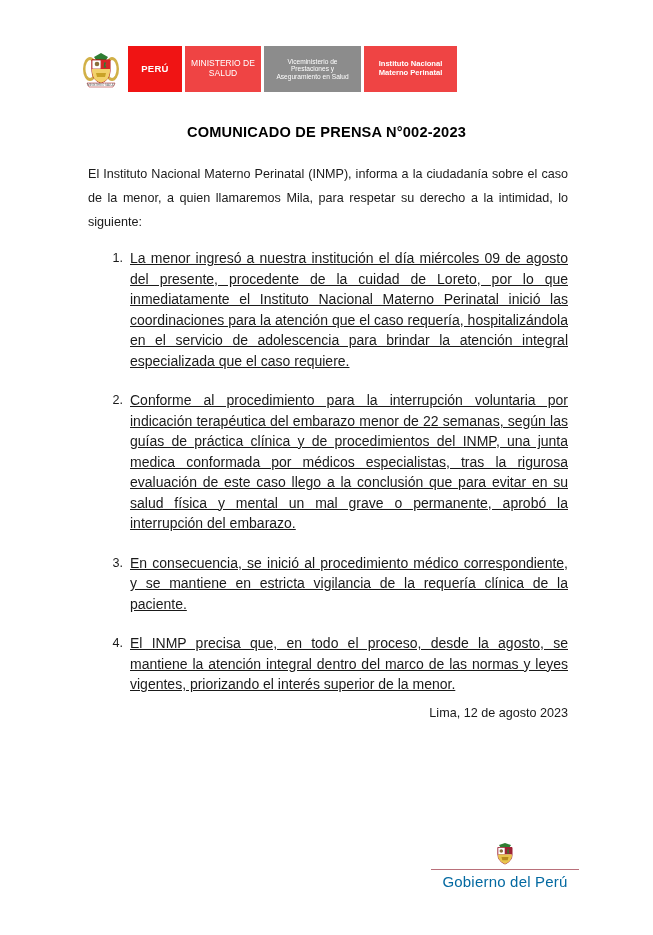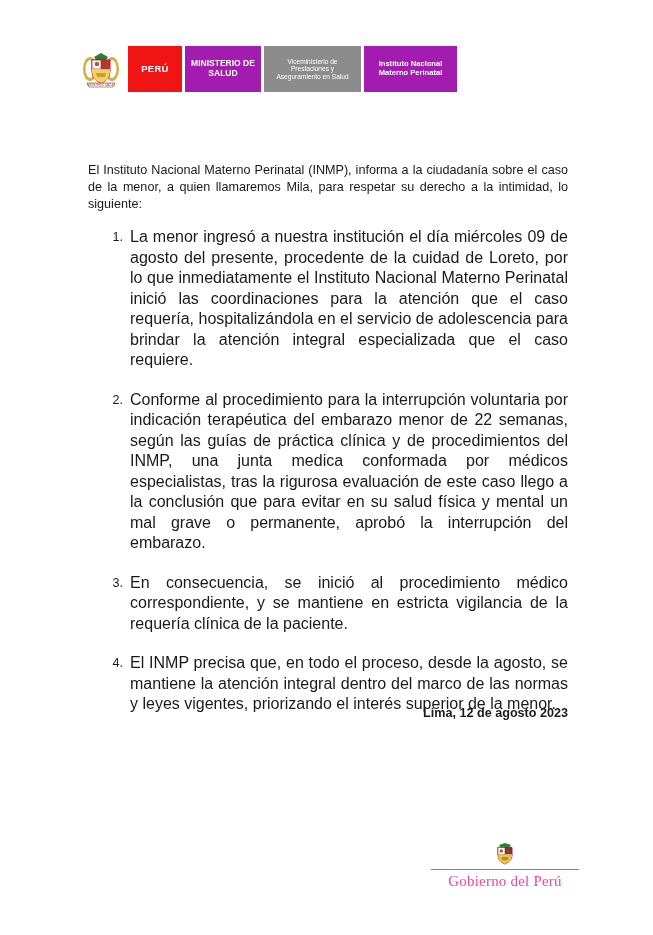--- a/index.html
+++ b/index.html
@@ -53,33 +53,33 @@
     line-height: 1.15;
   }
   .hblock.peru {
     background: #f01414;
     width: 54px;
     font-size: 9.5px;
     font-weight: bold;
     letter-spacing: .3px;
   }
   .hblock.minsa {
-    background: #a21caf;
+    background: #ef4444;
     width: 76px;
     font-size: 8.5px;
-    font-weight: bold;
+    font-weight: normal;
   }
   .hblock.vice {
     background: #8c8c8c;
     width: 97px;
     font-size: 6.6px;
     font-weight: normal;
   }
   .hblock.inmp {
-    background: #a21caf;
+    background: #ef4444;
     width: 93px;
     font-size: 7.6px;
     font-weight: bold;
     margin-right: 0;
   }
 
   
   .doc-title {
     position: absolute;
     left: 0;
@@ -95,42 +95,43 @@
   
   .content {
     position: absolute;
     left: 88px;
     top: 162px;
     width: 480px;
   }
   .para {
     text-align: justify;
     font-size: 12.6px;
-    line-height: 17px;
+    line-height: 24px;
     color: #1a1a1a;
     margin: 0;
   }
   .intro {
     margin-bottom: 14px;
   }
 
   ol.items {
     margin: 0;
     padding: 0;
     list-style: none;
     counter-reset: itm;
   }
   ol.items > li {
     position: relative;
     padding-left: 42px;
     margin-bottom: 19px;
     counter-increment: itm;
     text-align: justify;
-    font-size: 16px;
+    font-size: 14px;
     line-height: 20.5px;
+    text-decoration: underline;
   }
   ol.items > li::before {
     content: counter(itm) ".";
     position: absolute;
     left: 19px;
     top: 0;
     width: 16px;
     text-align: right;
     font-size: 12.6px;
   }
@@ -139,21 +140,21 @@
     margin-top: 13px;
   }
 
   .dateline {
     position: absolute;
     left: 88px;
     top: 706px;
     width: 480px;
     text-align: right;
     font-size: 12.6px;
-    font-weight: bold;
+    font-weight: normal;
     color: #1a1a1a;
   }
 
   
   .footer-left {
     position: absolute;
     left: 86px;
     top: 855px;
     font-size: 10.4px;
     line-height: 15px;
@@ -182,23 +183,23 @@
     align-items: flex-end;
     justify-content: center;
   }
   .gob-rule {
     position: relative;
     height: 1px;
     background: #b9707a;
     margin: 2px 6px 3px 6px;
   }
   .gob-text {
-    font-family: Liberation Serif, serif;
+    font-family: Liberation Sans, sans-serif;
     font-size: 15px;
-    color: #ec4899;
+    color: #0369a1;
     letter-spacing: .2px;
   }
 
   .shield-svg { display:block; }
 </style>
 </head>
 <body>
 
 <div class="page">
 
@@ -237,20 +238,21 @@
 
     <div class="hblock vice">
       <span>Viceministerio de Prestaciones y Aseguramiento en Salud</span>
     </div>
 
     <div class="hblock inmp">
       <span>Instituto Nacional Materno Perinatal</span>
     </div>
   </div>
 
+  <div class="doc-title">COMUNICADO DE PRENSA N°002-2023</div>
 
   <div class="content">
 
     <p class="para intro">El Instituto Nacional Materno Perinatal (INMP), informa a la ciudadanía sobre el caso de la menor, a quien llamaremos Mila, para respetar su derecho a la intimidad, lo siguiente:</p>
 
     <ol class="items">
       <li>La menor ingresó a nuestra institución el día miércoles 09 de agosto del presente, procedente de la cuidad de Loreto, por lo que inmediatamente el Instituto Nacional Materno Perinatal inició las coordinaciones para la atención que el caso requería, hospitalizándola en el servicio de adolescencia para brindar la atención integral especializada que el caso requiere.</li>
       <li>Conforme al procedimiento para la interrupción voluntaria por indicación terapéutica del embarazo menor de 22 semanas, según las guías de práctica clínica y de procedimientos del INMP, una junta medica conformada por médicos especialistas, tras la rigurosa evaluación de este caso llego a la conclusión que para evitar en su salud física y mental un mal grave o permanente, aprobó la interrupción del embarazo.</li>
       <li>En consecuencia, se inició al procedimiento médico correspondiente, y se mantiene en estricta vigilancia de la requería clínica de la paciente.</li>
       <li>El INMP precisa que, en todo el proceso, desde la agosto, se mantiene la atención integral dentro del marco de las normas y leyes vigentes, priorizando el interés superior de la menor.</li>

